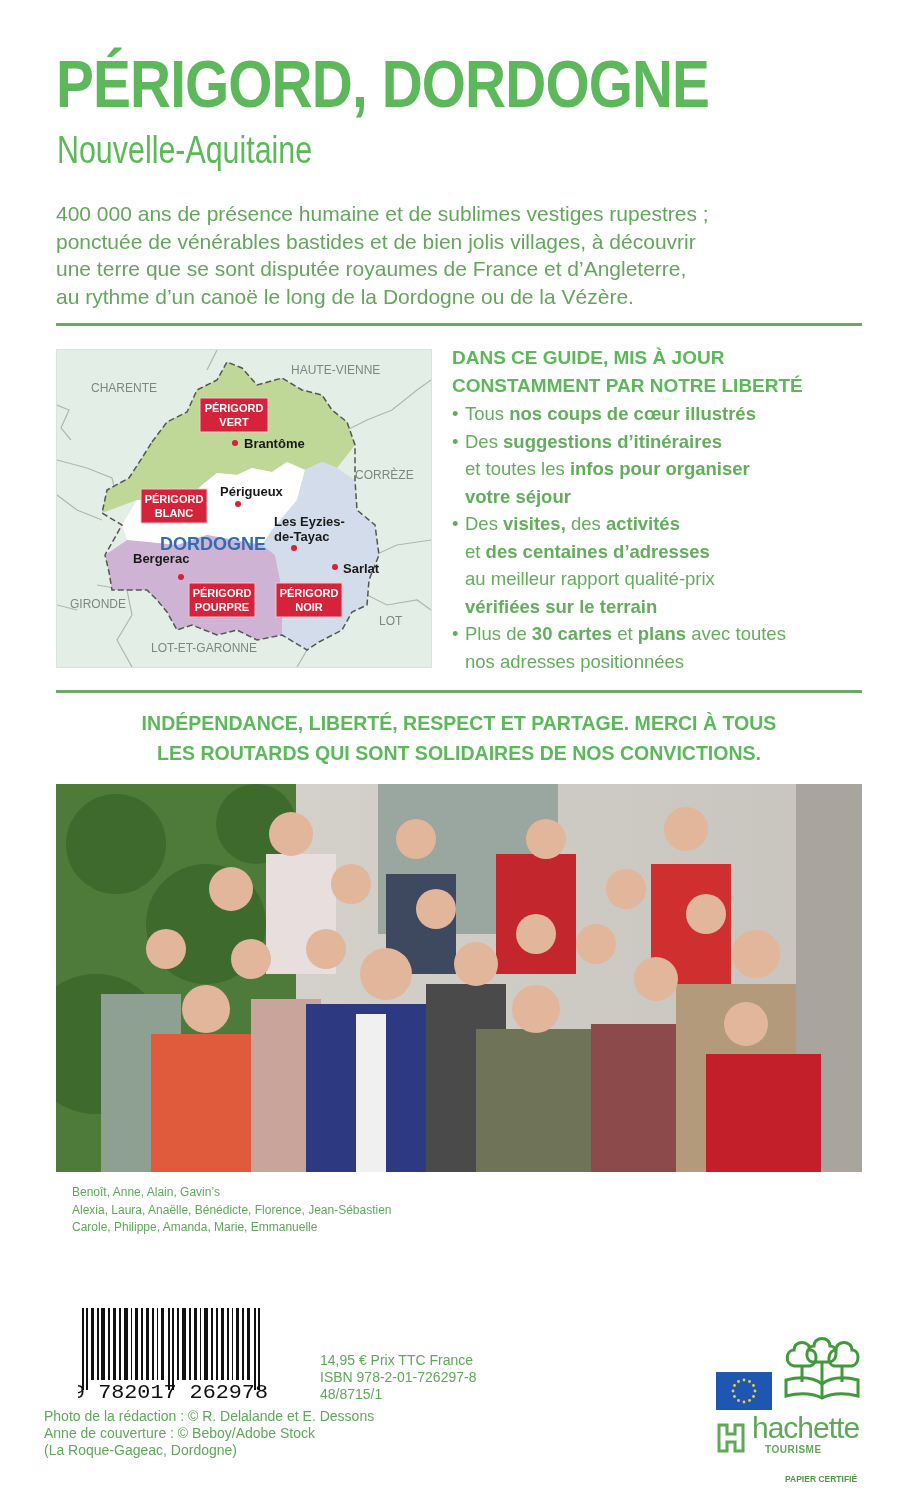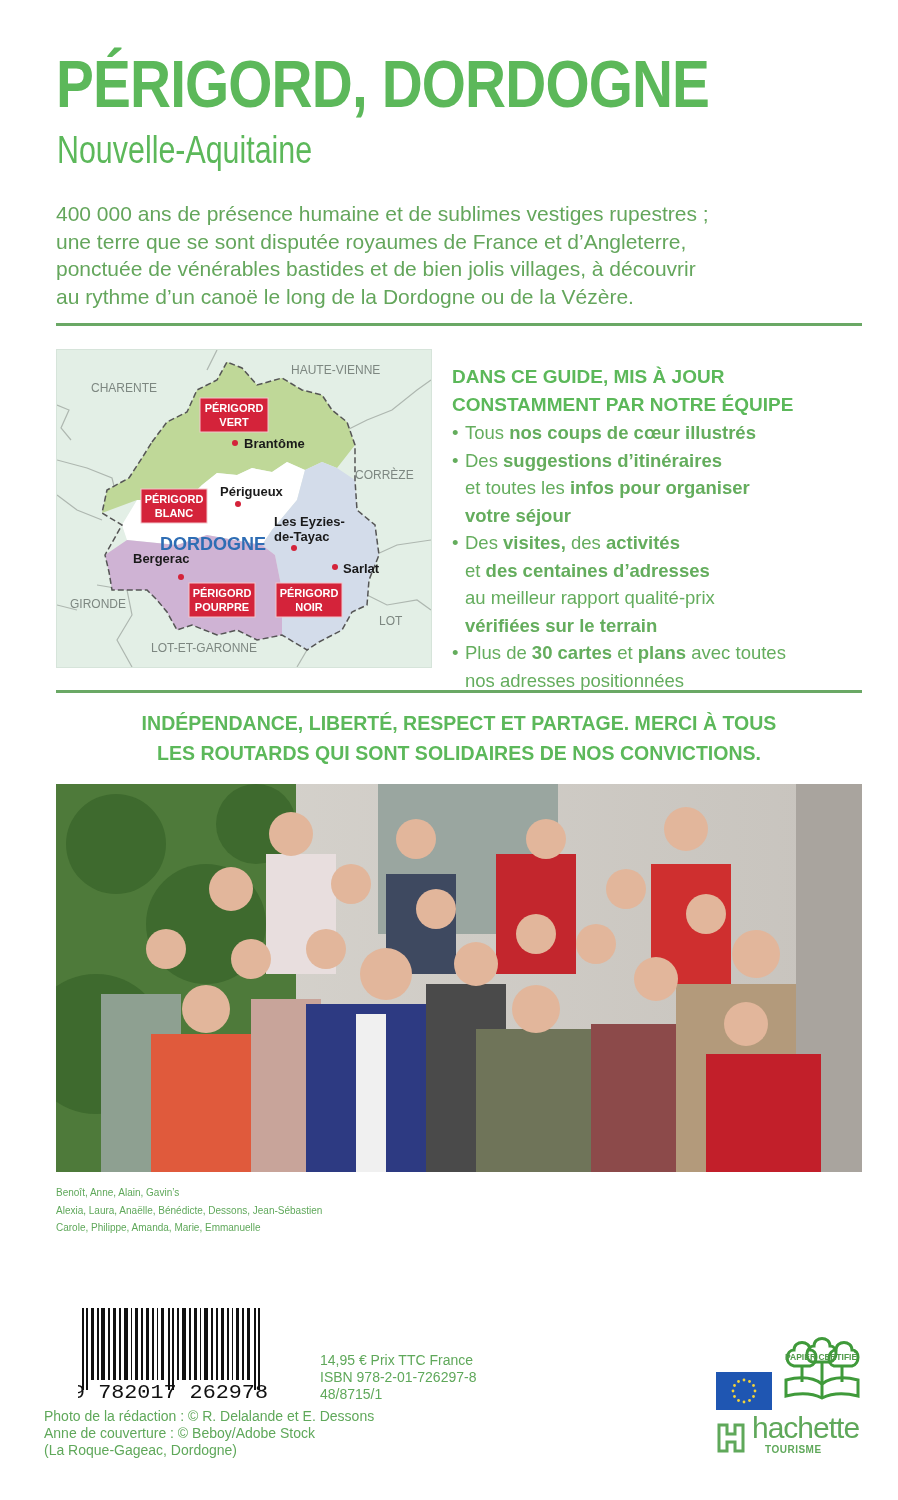--- a/index.html
+++ b/index.html
@@ -5,52 +5,52 @@
   html, body { margin:0; padding:0; background:#ffffff; }
   body { width:898px; height:1500px; position:relative; overflow:hidden; font-family:"Liberation Sans", sans-serif; color:#5fae58; }
   .abs { position:absolute; }
   .title { left:56px; top:44px; font-size:66px; font-weight:bold; color:#5cb85a; letter-spacing:-1px; line-height:80px; white-space:nowrap; transform:scaleX(0.86); transform-origin:left top; }
   .subtitle { left:57px; top:128px; font-size:38px; color:#5cb85a; line-height:44px; transform:scaleX(0.8); transform-origin:left top; white-space:nowrap; }
   .intro { left:56px; top:200px; width:820px; font-size:21px; line-height:27.5px; color:#64a65c; }
   .intro div { white-space:nowrap; }
   .rule { left:56px; width:806px; height:3px; background:#6aa865; }
   .map { left:56px; top:349px; width:374px; height:317px; background:#e3efe6; border:1px solid #d6e4da; overflow:hidden; }
   .map svg { width:100%; height:100%; display:block; }
-  .guide { left:452px; top:344px; width:420px; color:#5cb85a;margin-top:19px; }
+  .guide { left:452px; top:344px; width:420px; color:#5cb85a; }
   .guide .head { font-weight:bold; font-size:19px; line-height:28px; white-space:nowrap; }
   .guide ul { list-style:none; margin:0; padding:0; }
   .guide li { font-size:18.5px; line-height:27.5px; position:relative; padding-left:13px; color:#64ad5d; }
   .guide li .b { font-weight:bold; }
   .guide li .bul { position:absolute; left:0; top:0; }
   .guide li .ln { display:block; white-space:nowrap; }
   .slogan { left:56px; top:708px; width:806px; text-align:center; font-weight:bold; font-size:21px; line-height:30px; color:#5cb85a; }
   .slogan div { white-space:nowrap; transform:scaleX(0.93); }
   .photo { left:56px; top:784px; width:806px; height:388px; overflow:hidden; background:#b9b4ad; }
-  .names { left:56px; top:1184px; font-size:10px; line-height:17.5px; color:#5fa85a; }
+  .names { left:72px; top:1184px; font-size:12px; line-height:17.5px; color:#5fa85a; }
   .names div { white-space:nowrap; }
   .barcode { left:78px; top:1308px; width:190px; height:90px; }
   .price { left:320px; top:1352px; font-size:14px; line-height:17px; color:#5fa85a; }
   .credits { left:44px; top:1408px; font-size:14px; line-height:17px; color:#5fa85a; }
   .credits div, .price div { white-space:nowrap; }
   .eu { left:716px; top:1372px; width:56px; height:38px; background:#1f56b2; }
   .forest { left:782px; top:1336px; width:80px; height:66px; }
-  .papier { left:785px; top:1352px; font-size:8.5px; font-weight:bold; color:#4f9a49; white-space:nowrap; }
+  .papier { left:785px; top:1474px; font-size:8.5px; font-weight:bold; color:#4f9a49; white-space:nowrap; }
   .hach-word { left:752px; top:1411px; font-size:30px; color:#5fa85a; letter-spacing:-1px; line-height:34px; }
   .tourisme { left:753px; top:1444px; font-size:10px; font-weight:bold; color:#5fa85a; letter-spacing:0.5px;margin-left:12px; }
 </style>
 </head>
 <body>
 
 <div class="abs title">PÉRIGORD, DORDOGNE</div>
 <div class="abs subtitle">Nouvelle-Aquitaine</div>
 
 <div class="abs intro">
   <div>400 000 ans de présence humaine et de sublimes vestiges rupestres ;</div>
+  <div>ponctuée de vénérables bastides et de bien jolis villages, à découvrir</div>
   <div>une terre que se sont disputée royaumes de France et d’Angleterre,</div>
-  <div>ponctuée de vénérables bastides et de bien jolis villages, à découvrir</div>
   <div>au rythme d’un canoë le long de la Dordogne ou de la Vézère.</div>
 </div>
 
 <div class="abs rule" style="top:323px;"></div>
 
 <div class="abs map">
   <svg viewBox="0 0 374 317">
 
     <g stroke="#aeb7b0" stroke-width="1.2" fill="none">
       <path d="M0 55 L12 60 L4 78 L14 90"></path>
@@ -115,21 +115,21 @@
       <circle cx="278" cy="217" r="3" fill="#d4233a"></circle>
       <text x="286" y="223">Sarlat</text>
       <text x="76" y="213">Bergerac</text>
       <circle cx="124" cy="227" r="3" fill="#d4233a"></circle>
     </g>
   </svg>
 </div>
 
 <div class="abs guide">
   <div class="head">DANS CE GUIDE, MIS À JOUR</div>
-  <div class="head">CONSTAMMENT PAR NOTRE ÉQUIPE</div>
+  <div class="head">CONSTAMMENT PAR NOTRE LIBERTÉ</div>
   <ul id="guide-list">
       <li>
         <span class="bul">•</span>
         <span class="ln"><span>Tous </span><span class="b">nos coups de cœur illustrés</span></span>
       </li>
       <li>
         <span class="bul">•</span>
         <span class="ln"><span>Des </span><span class="b">suggestions d’itinéraires</span></span>
         <span class="ln"><span>et toutes les </span><span class="b">infos pour organiser</span></span>
         <span class="ln"><span class="b">votre séjour</span></span>
@@ -213,21 +213,21 @@
         <circle cx="700" cy="170" r="24"></circle>
       <circle cx="150" cy="225" r="24"></circle>
         <circle cx="480" cy="225" r="24"></circle>
         <circle cx="690" cy="240" r="22"></circle>
     </g>
   </svg>
 </div>
 
 <div class="abs names">
   <div>Benoît, Anne, Alain, Gavin’s</div>
-  <div>Alexia, Laura, Anaëlle, Bénédicte, Dessons, Jean-Sébastien</div>
+  <div>Alexia, Laura, Anaëlle, Bénédicte, Florence, Jean-Sébastien</div>
   <div>Carole, Philippe, Amanda, Marie, Emmanuelle</div>
 </div>
 
 <div class="abs barcode">
   <svg viewBox="0 0 190 92" width="190" height="92">
     <g fill="#111">
       <rect x="4" y="0" width="2" height="82"></rect>
         <rect x="8" y="0" width="2" height="82"></rect>
       <rect x="13" y="0" width="3" height="72"></rect>
         <rect x="19" y="0" width="2" height="72"></rect>

